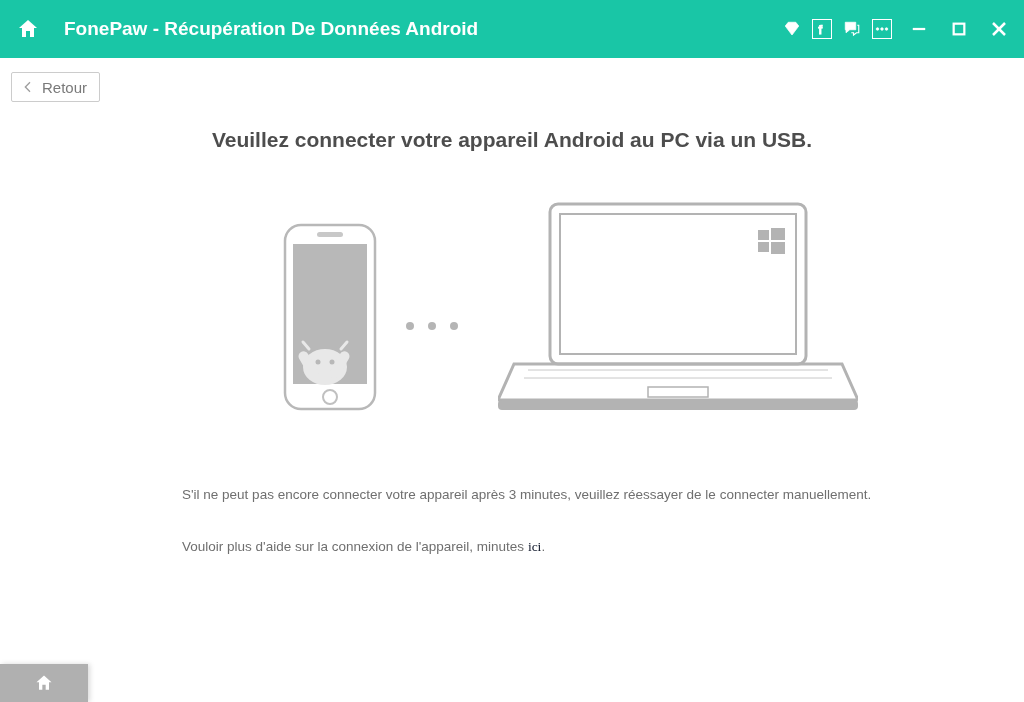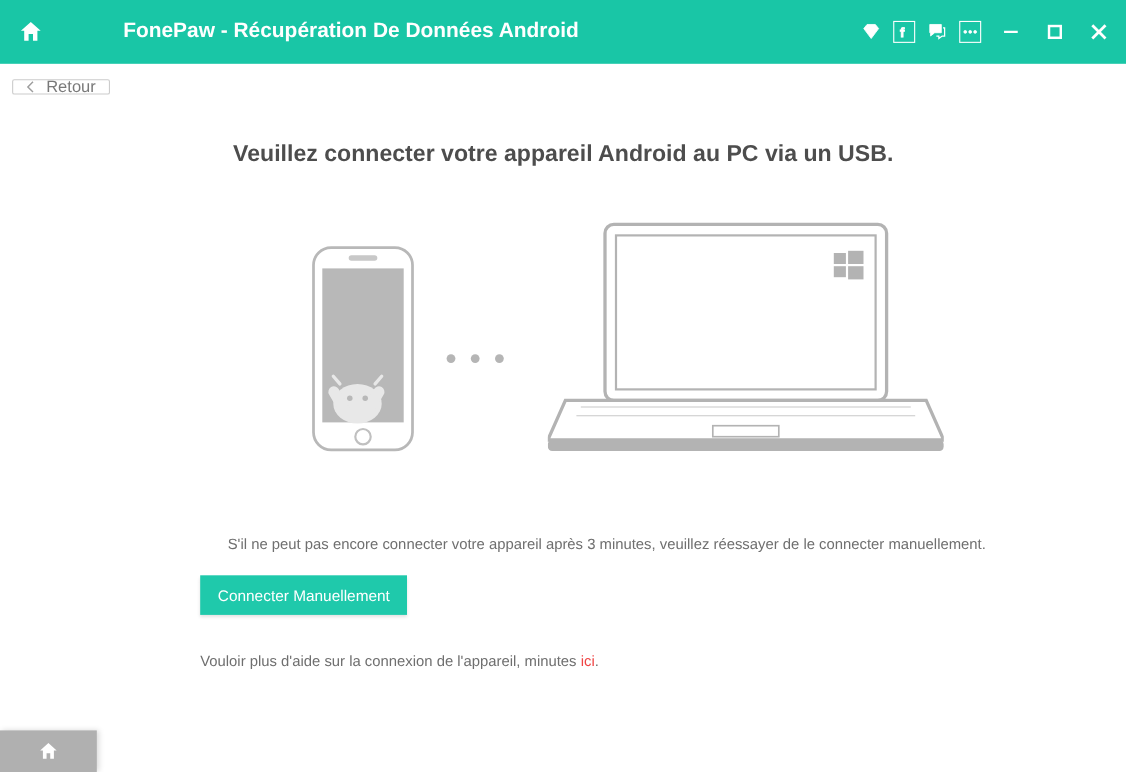--- a/index.html
+++ b/index.html
@@ -11,21 +11,20 @@
   position: relative;
   overflow: hidden;
 }
 .titlebar {
   background: #19c6a6;
   height: 58px;
   display: flex;
   align-items: center;
   padding: 0 12px 0 6px;
   color: #fff;
-  gap: 48px;
 }
 .home-btn {
   width: 44px; height: 58px;
   display: flex; align-items: center; justify-content: center;
   cursor: pointer;
 }
 .home-btn svg { width: 24px; height: 24px; fill: #fff; }
 .title-text {
   font-size: 19px;
   font-weight: 700;
@@ -41,21 +40,21 @@
 .title-icon svg { width: 18px; height: 18px; fill:#fff; stroke:#fff; }
 .title-icon.square {
   border: 1.5px solid #fff; width:20px; height:20px;
 }
 .win-btn { width: 26px; height: 26px; display:flex; align-items:center; justify-content:center; cursor:pointer; margin-left:6px;}
 .win-btn svg { stroke:#fff; stroke-width:2.5; fill:none; }
 
 .back-btn {
   position:absolute;
   top: 72px; left: 11px;
-  height: 14px;
+  height: 30px;
   padding: 0 12px 0 8px;
   border: 1px solid #ccc;
   background: #fff;
   color: #797979;
   font-size: 15px;
   display:flex; align-items:center;
   cursor:pointer;
   border-radius:2px;
 }
 .back-btn svg { width:16px; height:16px; stroke:#9e9e9e; fill:none; stroke-width:2; margin-right:6px;}
@@ -78,33 +77,33 @@
 .dots { position:absolute; left:406px; top:130px; display:flex; gap:14px;}
 .dot { width:8px; height:8px; border-radius:50%; background:#b5b5b5; }
 .laptop { position:absolute; left:498px; top:6px; }
 
 .info-block {
   margin-left: 182px;
   width: 720px;
   color: #6f6f6f;
   font-size: 13.5px;
 }
-.note-text { margin-top: 34px; line-height:1.4;margin-left:25px; }
+.note-text { margin-top: 34px; line-height:1.4; }
 .connect-btn {
   margin-top: 18px;
   background: #1fc9ab;
   color:#fff;
   border:none;
   padding: 10px 16px;
   font-size: 14px;
   cursor:pointer;
   box-shadow: 0 2px 3px rgba(0,0,0,0.12);
 }
 .help-text { margin-top: 34px; font-size:13.5px; color:#6f6f6f;}
-.help-text a { color:#ef4444; text-decoration:none;}
+.help-text a { color:#0f172a; text-decoration:none;font-family:Liberation Serif, serif;}
 
 .footer-home {
   position:absolute;
   left:0; bottom:0;
   width: 88px; height: 38px;
   background: #b0b0b0;
   display:flex; align-items:center; justify-content:center;
   cursor:pointer;
   box-shadow: 2px 0 5px rgba(0,0,0,0.15);
 }
@@ -207,21 +206,20 @@
     </g>
     <g stroke="#c8c8c8" stroke-width="1">
       <line x1="30" y1="172" x2="330" y2="172"></line>
       <line x1="26" y1="180" x2="334" y2="180"></line>
     </g>
   </svg>
 </div>
 
 <div class="info-block">
   <p class="note-text">S'il ne peut pas encore connecter votre appareil après 3 minutes, veuillez réessayer de le connecter manuellement.</p>
-  <button class="connect-btn">Connecter Manuellement</button>
   <p class="help-text">
     <span>Vouloir plus d'aide sur la connexion de l'appareil, minutes </span><a href="#">ici</a><span>.</span>
   </p>
 </div>
 
 <div class="footer-home">
   <svg viewBox="0 0 24 24">
       <path d="M12 3l9 8h-3v9h-4v-6h-4v6H6v-9H3z"></path>
     </svg>
 </div>

